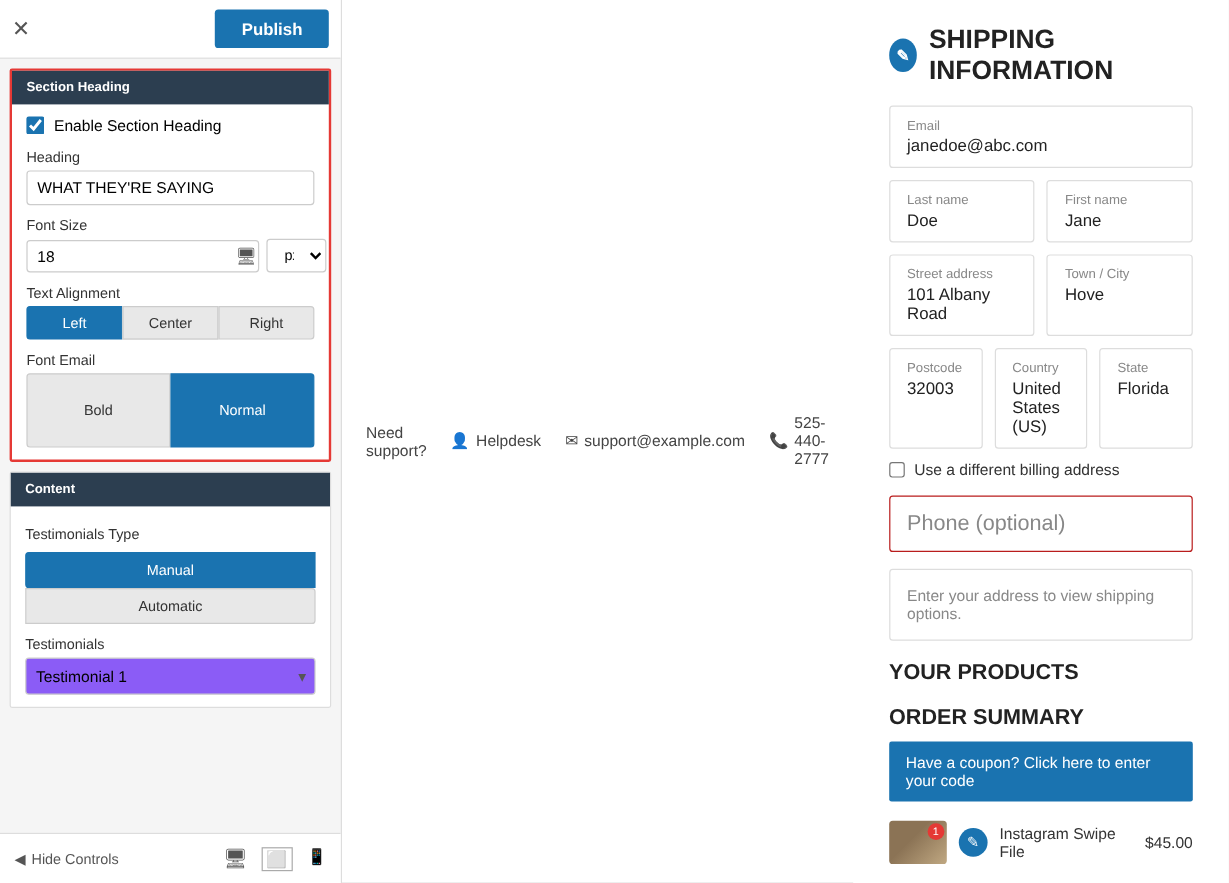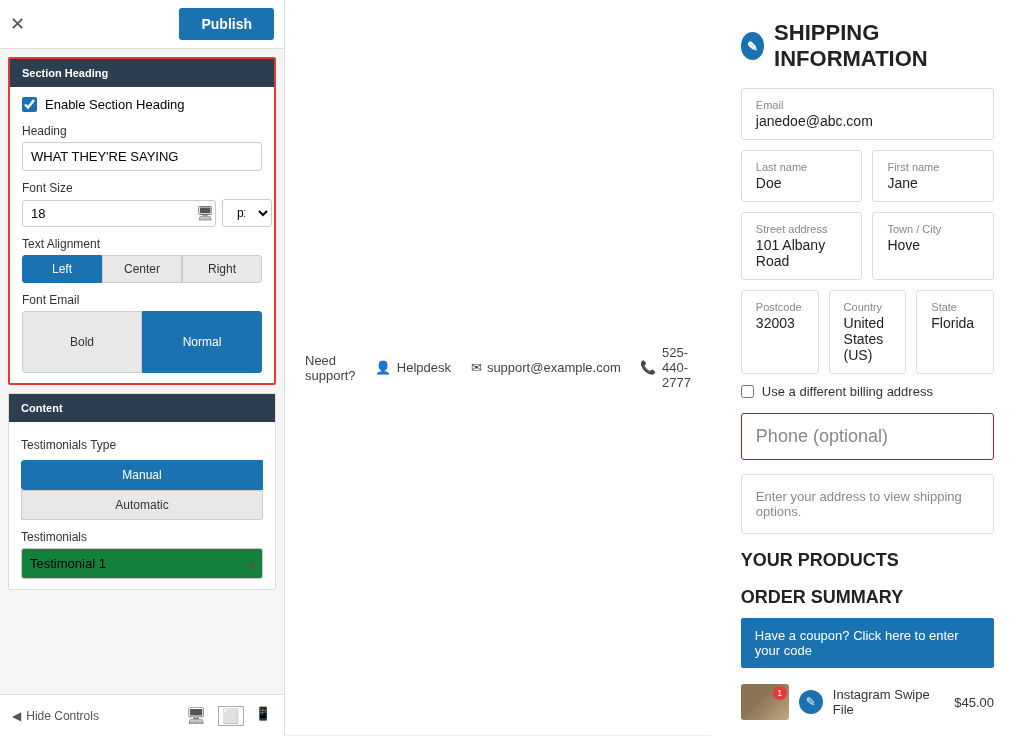--- a/index.html
+++ b/index.html
@@ -230,21 +230,21 @@
       position: relative;
       margin-top: 4px;
     }
 
     .dropdown-select {
       width: 100%;
       padding: 7px 44px 7px 8px;
       border: 1px solid #ccc;
       border-radius: 3px;
       font-size: 13px;
-      background: #15803d;
+      background: #8b5cf6;
       appearance: none;
       cursor: pointer;
     }
 
     .dropdown-arrow {
       position: absolute;
       right: 8px;
       top: 50%;
       transform: translateY(-50%);
       pointer-events: none;

